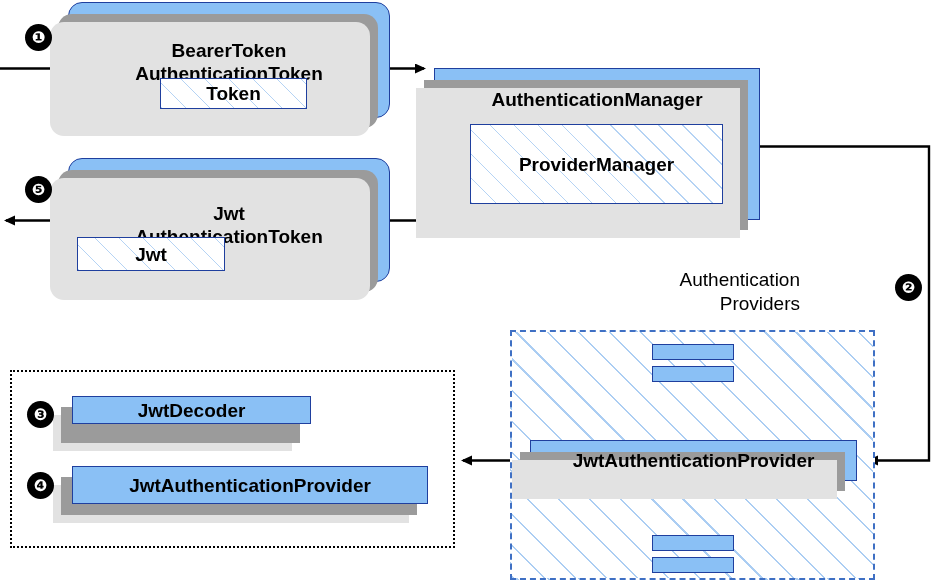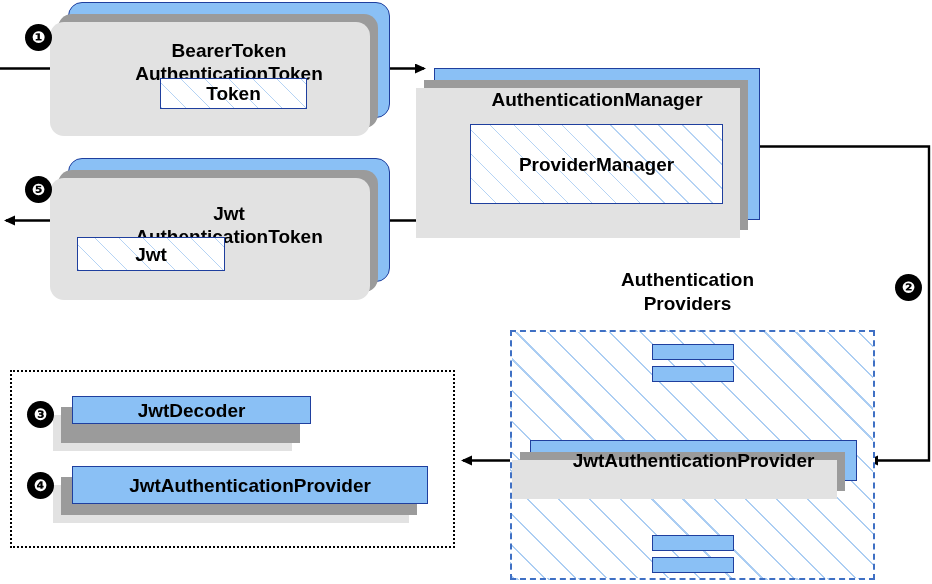--- a/index.html
+++ b/index.html
@@ -109,22 +109,22 @@
     color:#ffffff;
     font-size:16px;
     font-weight:bold;
     line-height:25px;
     text-align:center;
     z-index:20;
     box-shadow:0 0 0 1px #000;
   }
   .grp-title{
     position:absolute;
-    text-align:center;
-    font-weight:bold;
+    text-align:right;
+    font-weight:normal;
     color:#000;
     font-size:19px;
     line-height:24px;
     z-index:4;
   }
   .t19{font-size:19px;line-height:23px;}
 </style>
 </head>
 <body>
 

